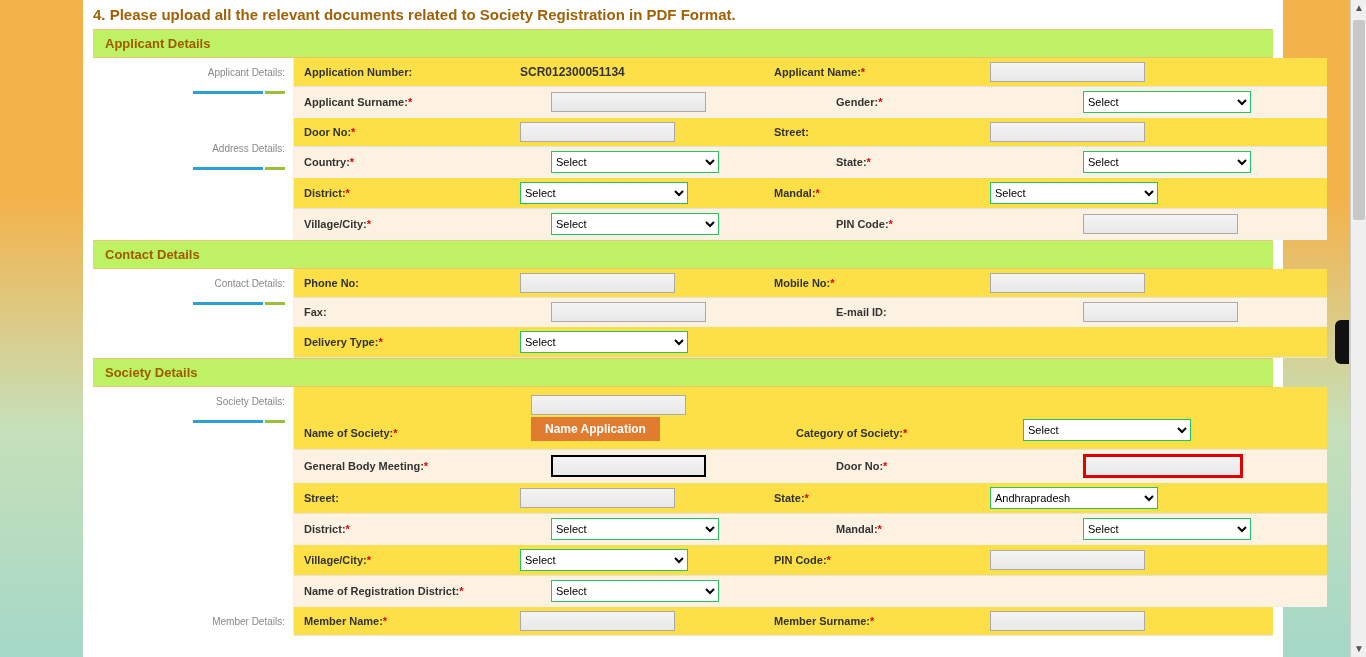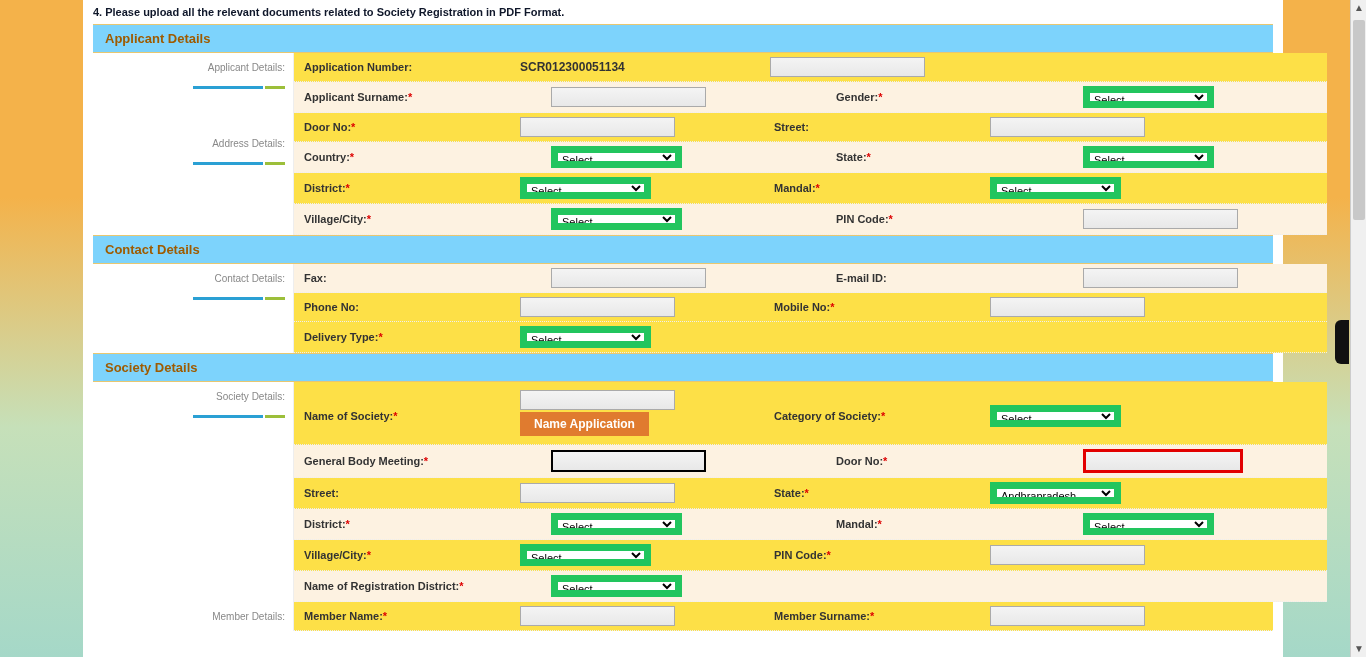--- a/index.html
+++ b/index.html
@@ -14,26 +14,26 @@
     margin: 0 auto;
     background: #fff;
     position: relative;
     min-height: 657px;
   }
   .content {
     padding: 0 10px 10px 10px;
   }
   .instruction {
     font-weight: bold;
-    color: #0f172a;
+    color: #a16207;
     padding: 6px 0 6px 0;
-    font-size: 11px;
+    font-size: 15px;
   }
   .section-header {
-    background: #7dd3fc;
+    background: #bef264;
     padding: 6px 12px;
     font-weight: bold;
     color: #9e5b00;
     font-size: 13px;
     border-top: 1px solid #e8c770;
     border-bottom: 1px solid #e8c770;
     width: 100%;
   }
   .section-body {
     display: flex;
@@ -86,23 +86,23 @@
   .req { color: #d00; font-weight: bold; }
   input[type=text] {
     width: 155px;
     height: 20px;
     border: 1px solid #aaa;
     background: linear-gradient(to bottom, #f4f4f4, #e8e8e8);
     font-size: 11px;
     padding: 0 4px;
   }
   select {
-    width: 131px;
+    width: 168px;
     height: 22px;
-    border: 7px solid #22c55e;
+    border: 1px solid #22c55e;
     background: #fff;
     font-size: 11px;
   }
   .static-val {
     font-weight: bold;
     color: #333;
     font-size: 12px;
   }
   .name-avail-btn {
     display: inline-block;
@@ -176,20 +176,21 @@
       <span class="side-label">Applicant Details:</span>
       <div class="side-underline"><span class="blue"></span><span class="green"></span></div>
       <div style="height:55px"></div>
       <span class="side-label">Address Details:</span>
       <div class="side-underline"><span class="blue"></span><span class="green"></span></div>
     </div>
     <div class="fields-col">
       <div class="field-row even-bg">
         <div class="cell-label">Application Number:</div>
         <div class="cell-input"><span class="static-val">SCR012300051134</span></div>
+        <div class="cell-label"><span>Applicant Name:</span><span class="req">*</span></div>
         <div class="cell-input"><input type="text" style=""></div>
       </div>
       <div class="field-row odd-bg">
         <div class="cell-label"><span>Applicant Surname:</span><span class="req">*</span></div>
         <div class="cell-input"><input type="text" style=""></div>
         <div class="cell-label"><span>Gender:</span><span class="req">*</span></div>
         <div class="cell-input"><select><option>Select</option></select></div>
       </div>
       <div class="field-row even-bg">
         <div class="cell-label"><span>Door No:</span><span class="req">*</span></div>
@@ -218,49 +219,49 @@
     </div>
   </div>
 
   <div class="section-header">Contact Details</div>
   <div class="section-body">
     <div class="side-label-col">
       <span class="side-label">Contact Details:</span>
       <div class="side-underline"><span class="blue"></span><span class="green"></span></div>
     </div>
     <div class="fields-col">
+      <div class="field-row even-bg">
+        <div class="cell-label">Phone No:</div>
+        <div class="cell-input"><input type="text" style=""></div>
+        <div class="cell-label"><span>Mobile No:</span><span class="req">*</span></div>
+        <div class="cell-input"><input type="text" style=""></div>
+      </div>
       <div class="field-row odd-bg">
         <div class="cell-label">Fax:</div>
         <div class="cell-input"><input type="text" style=""></div>
         <div class="cell-label">E-mail ID:</div>
-        <div class="cell-input"><input type="text" style=""></div>
-      </div>
-      <div class="field-row even-bg">
-        <div class="cell-label">Phone No:</div>
-        <div class="cell-input"><input type="text" style=""></div>
-        <div class="cell-label"><span>Mobile No:</span><span class="req">*</span></div>
         <div class="cell-input"><input type="text" style=""></div>
       </div>
       <div class="field-row even-bg">
         <div class="cell-label"><span>Delivery Type:</span><span class="req">*</span></div>
         <div class="cell-input"><select><option>Select</option></select></div>
         <div class="cell-label"></div>
         <div class="cell-input"></div>
       </div>
     </div>
   </div>
 
   <div class="section-header">Society Details</div>
   <div class="section-body">
     <div class="side-label-col">
       <span class="side-label">Society Details:</span>
       <div class="side-underline"><span class="blue"></span><span class="green"></span></div>
     </div>
     <div class="fields-col">
-      <div class="field-row even-bg" style="align-items:center; padding:6px 0;">
+      <div class="field-row even-bg" style="align-items:flex-end; padding:6px 0;gap:11px;">
         <div class="cell-label" style="padding-top:10px;"><span>Name of  Society:</span><span class="req">*</span></div>
         <div class="cell-input">
           <input type="text" style=""><br>
           <button class="name-avail-btn">Name Application</button>
         </div>
         <div class="cell-label" style="padding-top:10px;"><span>Category of Society:</span><span class="req">*</span></div>
         <div class="cell-input" style="padding-top:8px;"><select><option>Select</option></select></div>
       </div>
       <div class="field-row odd-bg">
         <div class="cell-label"><span>General Body Meeting:</span><span class="req">*</span></div>

